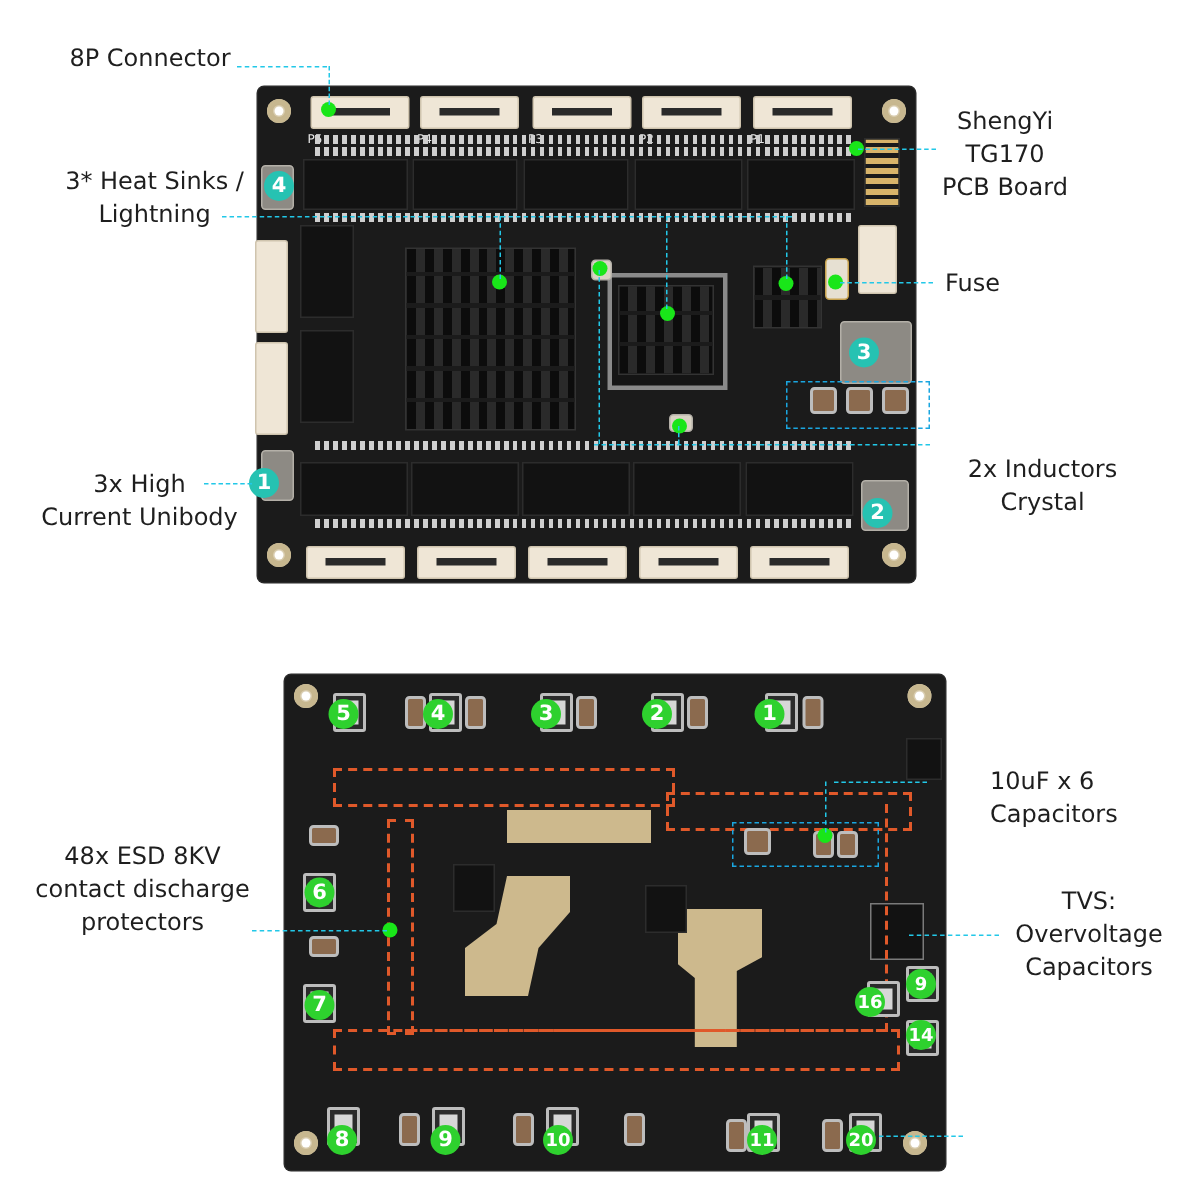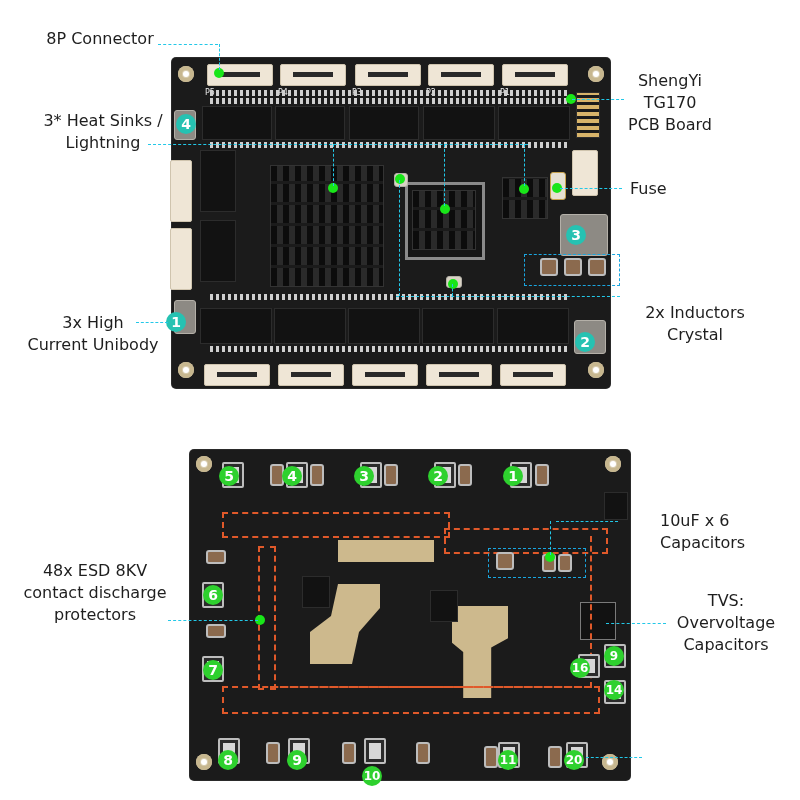--- a/index.html
+++ b/index.html
@@ -224,21 +224,21 @@
 
 <div class="badge green" style="left:219px;top:466px;">5</div>
 <div class="badge green" style="left:282px;top:466px;">4</div>
 <div class="badge green" style="left:354px;top:466px;">3</div>
 <div class="badge green" style="left:428px;top:466px;">2</div>
 <div class="badge green" style="left:503px;top:466px;">1</div>
 <div class="badge green" style="left:203px;top:585px;">6</div>
 <div class="badge green" style="left:203px;top:660px;">7</div>
 <div class="badge green" style="left:218px;top:750px;">8</div>
 <div class="badge green" style="left:287px;top:750px;">9</div>
-<div class="badge green" style="left:362px;top:766px;font-size:12px;">10</div>
+<div class="badge green" style="left:362px;top:750px;font-size:12px;">10</div>
 <div class="badge green" style="left:498px;top:750px;font-size:12px;">11</div>
 <div class="badge green" style="left:564px;top:750px;font-size:12px;">20</div>
 <div class="badge green" style="left:570px;top:658px;font-size:12px;">16</div>
 <div class="badge green" style="left:604px;top:680px;font-size:12px;">14</div>
 <div class="badge green" style="left:604px;top:646px;font-size:12px;">9</div>
 
 <div class="dot" style="left:255px;top:615px;"></div>
 <div class="dot" style="left:545px;top:552px;"></div>
 
 <div class="hline" style="left:168px;top:620px;width:90px;"></div>

